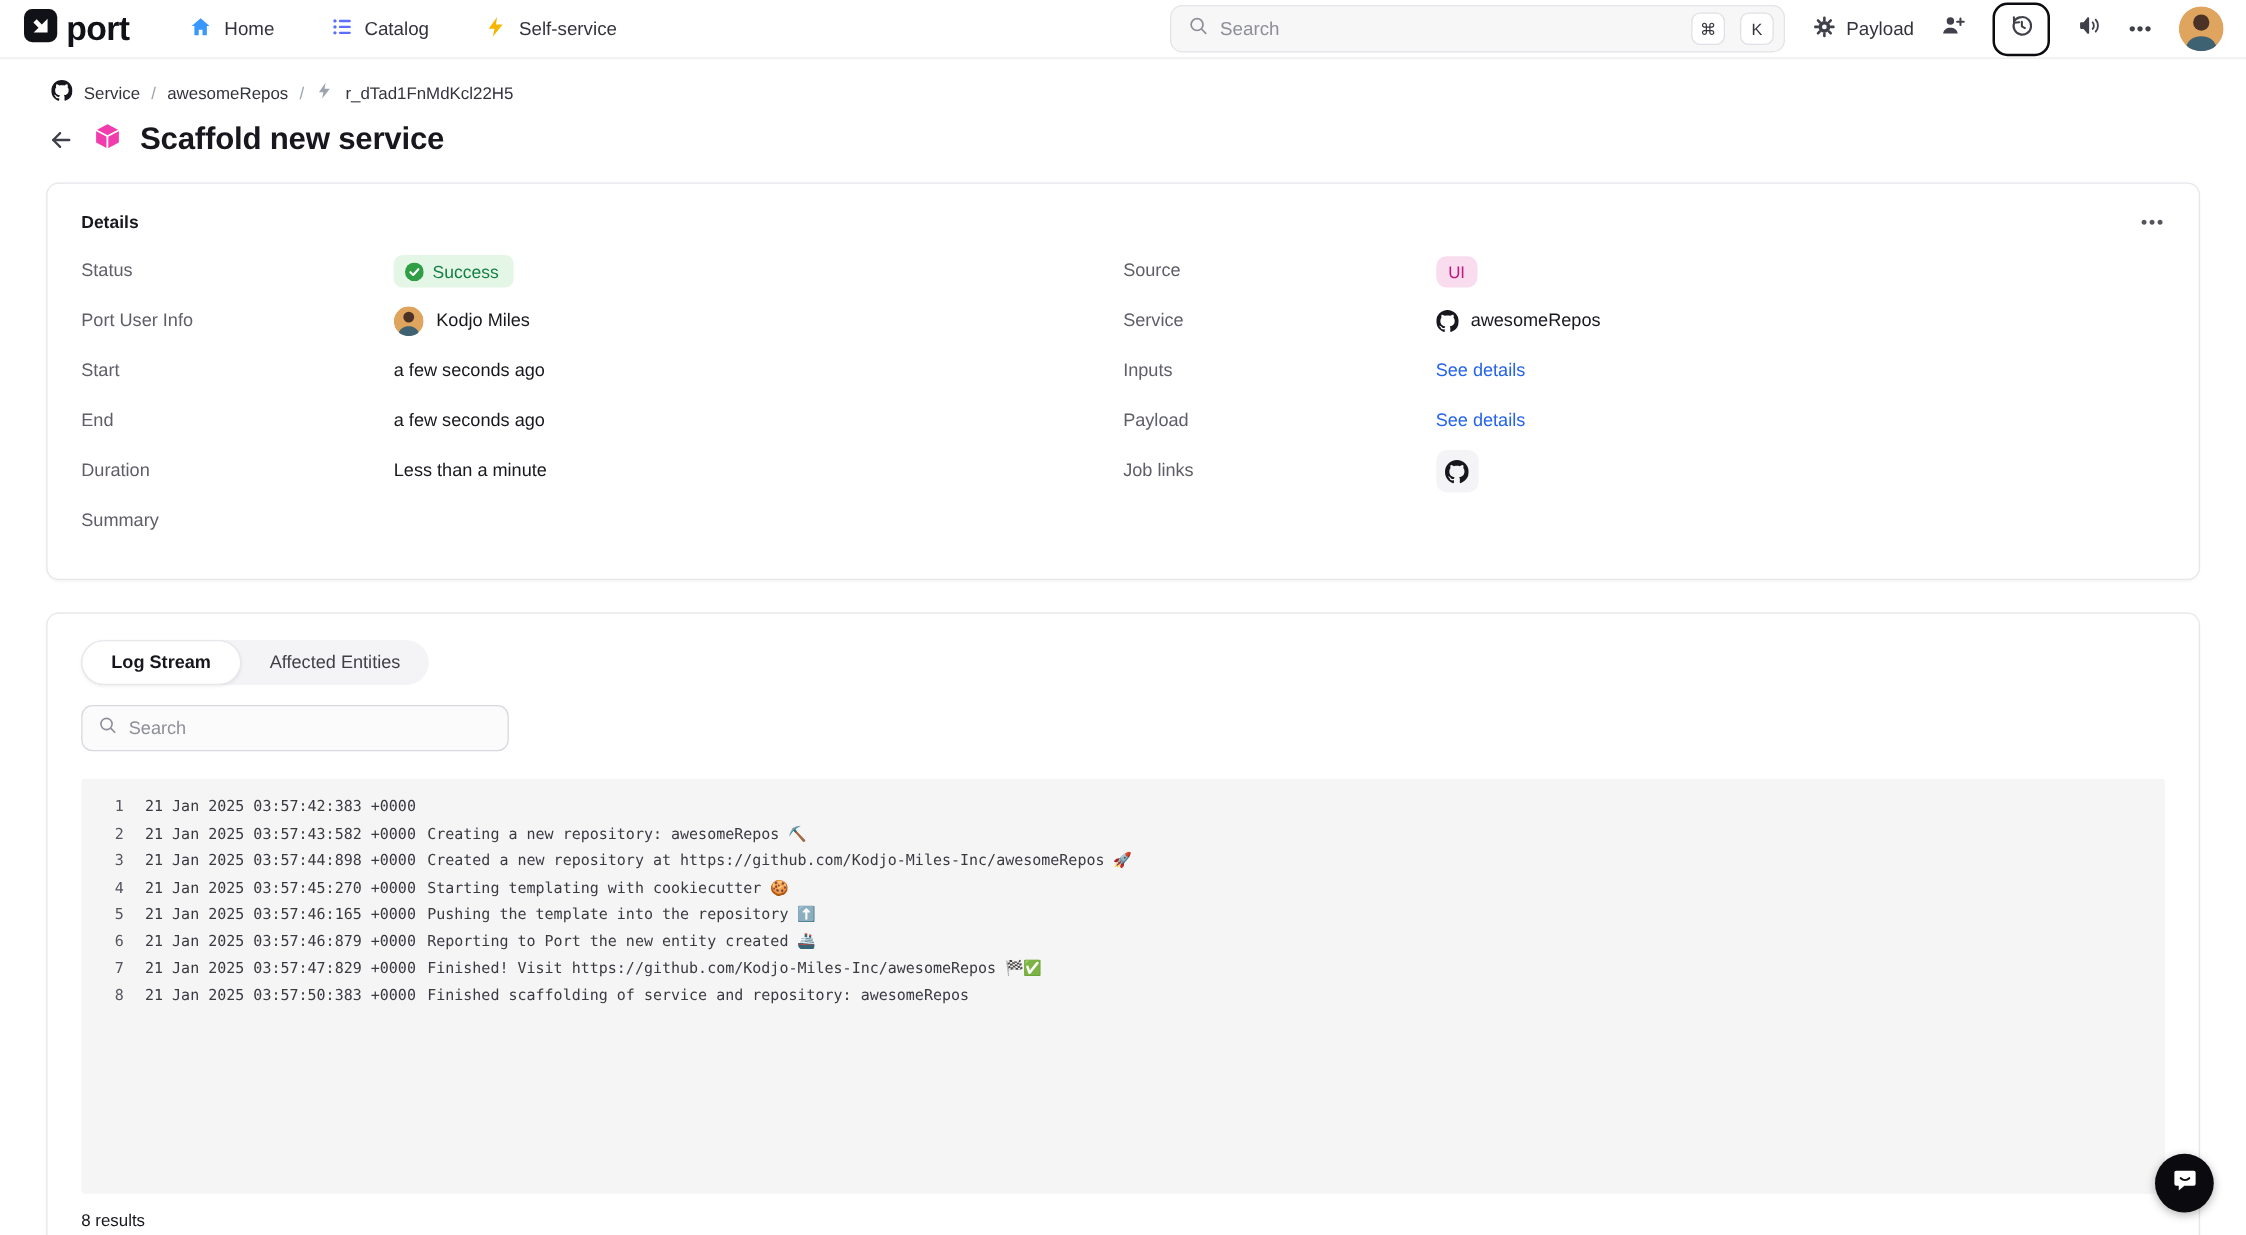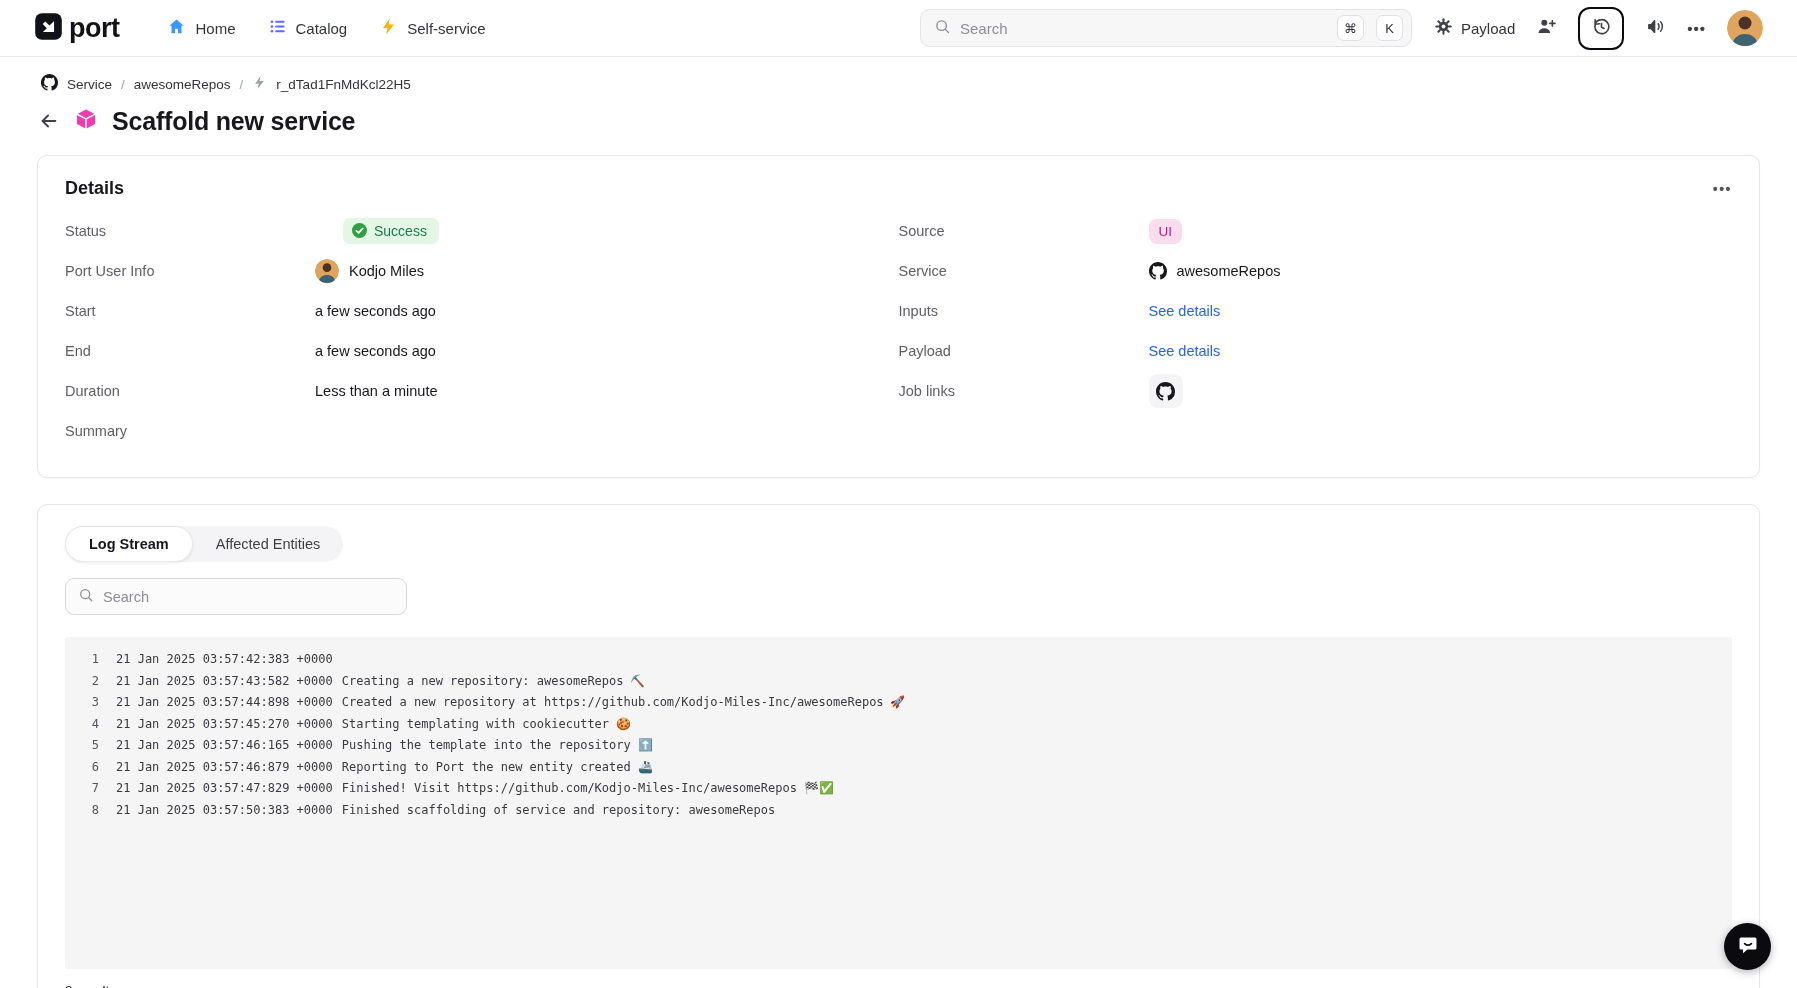--- a/index.html
+++ b/index.html
@@ -4,26 +4,26 @@
 <style>
   * { margin:0; padding:0; box-sizing:border-box; }
   html,body { width:1797px; height:988px; }
   body {
     font-family:"Liberation Sans", sans-serif;
     background:#ffffff; color:#1b1b22; position:relative; overflow:hidden;
   }
 
   
   .navbar {
-    height:57px; display:flex; align-items:center; padding:0 34px;
+    height:47px; display:flex; align-items:center; padding:0 18px;
     border-bottom:1px solid #ececf0; background:#fff;
   }
   .logo { display:flex; align-items:center; gap:6px; }
   .logo-text { font-size:27px; font-weight:800; letter-spacing:-0.5px; color:#111118; }
-  .main-nav { display:flex; align-items:center; gap:32px; margin-left:48px; }
+  .main-nav { display:flex; align-items:center; gap:44px; margin-left:48px; }
   .nav-item { display:flex; align-items:center; gap:9px; font-size:15px; font-weight:500; color:#33333c; cursor:pointer; }
   .nav-search {
     margin-left:auto; width:492px; height:38px; background:#f7f7f8;
     border:1px solid #e3e3e8; border-radius:10px; display:flex; align-items:center;
     padding:0 8px 0 13px; gap:9px;
   }
   .nav-search input {
     flex:1; border:none; outline:none; background:transparent; font-size:15px;
     font-family:"Liberation Sans", sans-serif; color:#33333c;
   }
@@ -50,31 +50,31 @@
   .title-row { display:flex; align-items:center; gap:13px; padding:12px 0 0 38px; }
   .page-title { font-size:25px; font-weight:700; color:#17171d; letter-spacing:-0.2px; }
 
   
   .card {
     margin:0 37px; border:1px solid #e6e6eb; border-radius:10px; background:#fff;
     box-shadow:0 1px 2px rgba(20,20,30,0.04);
   }
   .details-card { margin-top:19px; padding:22px 27px 26px 27px; }
   .card-head { display:flex; align-items:center; justify-content:space-between; }
-  .card-title { font-size:18px; font-weight:700; color:#17171d;text-align:center; }
+  .card-title { font-size:14px; font-weight:700; color:#17171d;text-align:center; }
   .kebab { color:#55555e; font-size:14px; letter-spacing:1.5px; cursor:pointer; font-weight:700; }
 
   .details-grid { display:grid; grid-template-columns:1fr 1fr; margin-top:12px; }
   .detail-row { display:flex; align-items:center; height:40px; }
   .detail-label { width:250px; flex:0 0 250px; font-size:14.5px; color:#5e5e68; }
   .detail-value { display:flex; align-items:center; gap:10px; font-size:14.5px; color:#17171d; }
 
   .badge-success {
-    display:inline-flex; align-items:flex-start; gap:7px; background:#e4f6e6;
-    color:#157f46; font-size:14px; font-weight:500; border-radius:7px; padding:5px 12px 5px 9px;margin-left:28px;
+    display:inline-flex; align-items:center; gap:7px; background:#e4f6e6;
+    color:#157f46; font-size:14px; font-weight:500; border-radius:7px; padding:5px 12px 5px 9px;
   }
   .badge-ui {
     display:inline-flex; align-items:center; background:#fadcef; color:#c2187e;
     font-size:13.5px; font-weight:500; border-radius:8px; padding:5px 10px;
   }
   .link { color:#2563eb; cursor:pointer; font-size:14.5px; }
   .avatar-sm { width:24px; height:24px; border-radius:50%; overflow:hidden; }
   .gh-chip {
     width:34px; height:34px; border-radius:9px; background:#f4f4f6;
     display:flex; align-items:center; justify-content:center; cursor:pointer;

